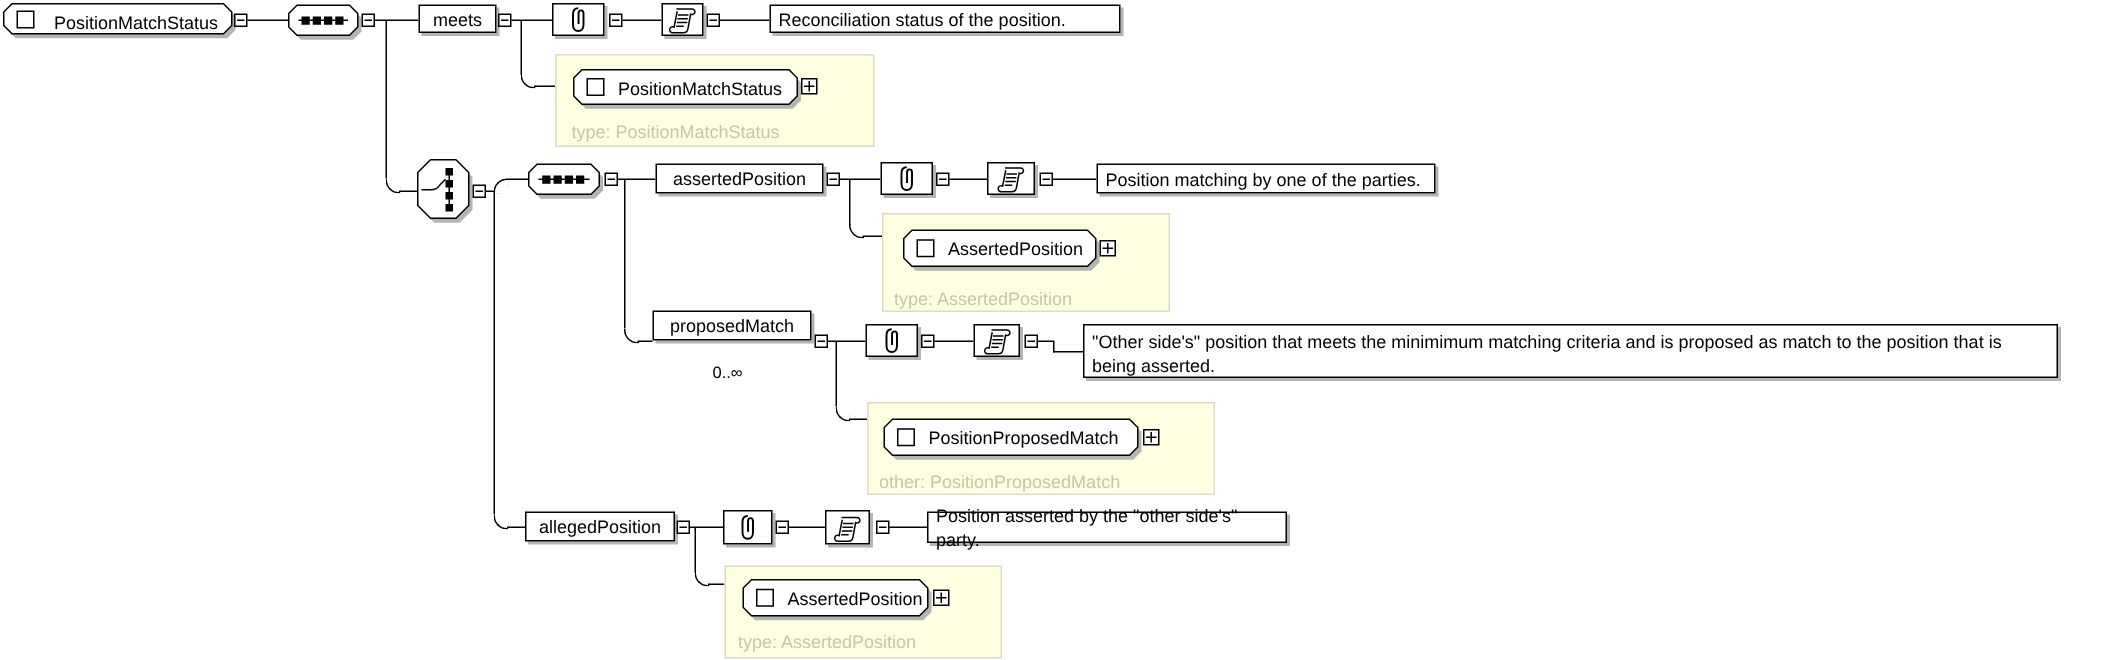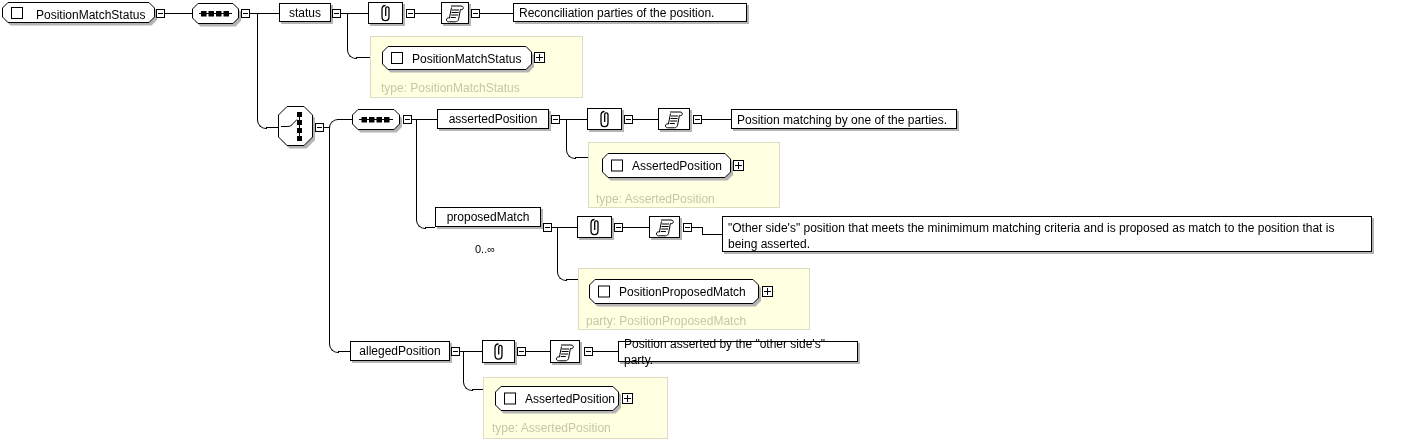--- a/index.html
+++ b/index.html
@@ -54,21 +54,21 @@
         <rect x="16.5" y="8" width="5.5" height="5.5"></rect>
       <rect x="24" y="8" width="5.5" height="5.5"></rect>
         <rect x="31.5" y="8" width="5.5" height="5.5"></rect>
     </g>
   </svg>
   <div class="mbox" style="left:241px;top:9px;"></div>
 
   <div class="hline" style="left:250px;top:13px;width:29px;"></div>
 
   <div class="nbox" style="left:279px;top:3px;width:52px;height:19px;">
-    <span>status</span>
+    <span>meets</span>
   </div>
   <div class="mbox" style="left:332px;top:9px;"></div>
 
   <div class="hline" style="left:341px;top:13px;width:27px;"></div>
 
   <div class="iconbox" style="left:368px;top:2px;width:35px;height:22px;">
     <svg width="35" height="22" style="position:static;">
       <path d="M17.5 3.5 C15.2 3.5 14 5.2 14 7.5 L14 14.5 C14 17 15.4 18.7 17.5 18.7 C19.6 18.7 21 17 21 14.5 L21 7 C21 5.6 20.3 4.9 19.3 4.9 C18.3 4.9 17.7 5.6 17.7 7 L17.7 14" fill="none" stroke="#000" stroke-width="1.3"></path>
     </svg>
   </div>
@@ -85,21 +85,21 @@
         <line x1="10.2" y1="13" x2="17.2" y2="13"></line>
           <line x1="9.8" y1="15.5" x2="14.8" y2="15.5"></line>
       </g>
     </svg>
   </div>
   <div class="mbox" style="left:471px;top:9px;"></div>
 
   <div class="hline" style="left:480px;top:13px;width:33px;"></div>
 
   <div class="docbox" style="left:513px;top:3px;width:234px;height:19px;">
-    <span>Reconciliation parties of the position.</span>
+    <span>Reconciliation status of the position.</span>
   </div>
 
   <div class="panel" style="left:370px;top:36px;width:213px;height:62px;"></div>
   <svg class="abs" style="left:382px;top:46px;" width="155" height="29">
     <polygon points="6,0.5 144,0.5 149.5,6 149.5,18 144,23.5 6,23.5 0.5,18 0.5,6" transform="translate(2.5,3)" fill="#b4b4b4"></polygon>
     <polygon points="6,0.5 144,0.5 149.5,6 149.5,18 144,23.5 6,23.5 0.5,18 0.5,6" fill="#ffffff" stroke="#000000"></polygon>
     <rect x="9.5" y="6.5" width="11" height="11" fill="#ffffff" stroke="#000000"></rect>
   </svg>
   <span class="octlbl" style="left:412px;top:52px;">PositionMatchStatus</span>
   <div class="pbox" style="left:534px;top:52px;"></div>
@@ -238,21 +238,21 @@
   <div class="hline" style="left:566px;top:279px;width:12px;"></div>
 
   <div class="panel" style="left:578px;top:268px;width:232px;height:62px;"></div>
   <svg class="abs" style="left:589px;top:279px;" width="175" height="30">
     <polygon points="6,0.5 164,0.5 169.5,6 169.5,19 164,24.5 6,24.5 0.5,19 0.5,6" transform="translate(2.5,3)" fill="#b4b4b4"></polygon>
     <polygon points="6,0.5 164,0.5 169.5,6 169.5,19 164,24.5 6,24.5 0.5,19 0.5,6" fill="#ffffff" stroke="#000000"></polygon>
     <rect x="9.5" y="7" width="11" height="11" fill="#ffffff" stroke="#000000"></rect>
   </svg>
   <span class="octlbl" style="left:619px;top:285px;text-align:right;">PositionProposedMatch</span>
   <div class="pbox" style="left:762px;top:286px;"></div>
-  <span class="typecap" style="left:586px;top:314px;">party: PositionProposedMatch</span>
+  <span class="typecap" style="left:586px;top:314px;">other: PositionProposedMatch</span>
 
   <div class="nbox" style="left:350px;top:341px;width:100px;height:20px;">
     <span>allegedPosition</span>
   </div>
   <div class="mbox" style="left:451px;top:347px;"></div>
   <div class="hline" style="left:460px;top:351px;width:22px;"></div>
 
   <div class="iconbox" style="left:482px;top:340px;width:33px;height:23px;">
     <svg width="33" height="23" style="position:static;">
       <path d="M16.5 4 C14.2 4 13 5.7 13 8 L13 15 C13 17.5 14.4 19.2 16.5 19.2 C18.6 19.2 20 17.5 20 15 L20 7.5 C20 6.1 19.3 5.4 18.3 5.4 C17.3 5.4 16.7 6.1 16.7 7.5 L16.7 14.5" fill="none" stroke="#000" stroke-width="1.3"></path>

